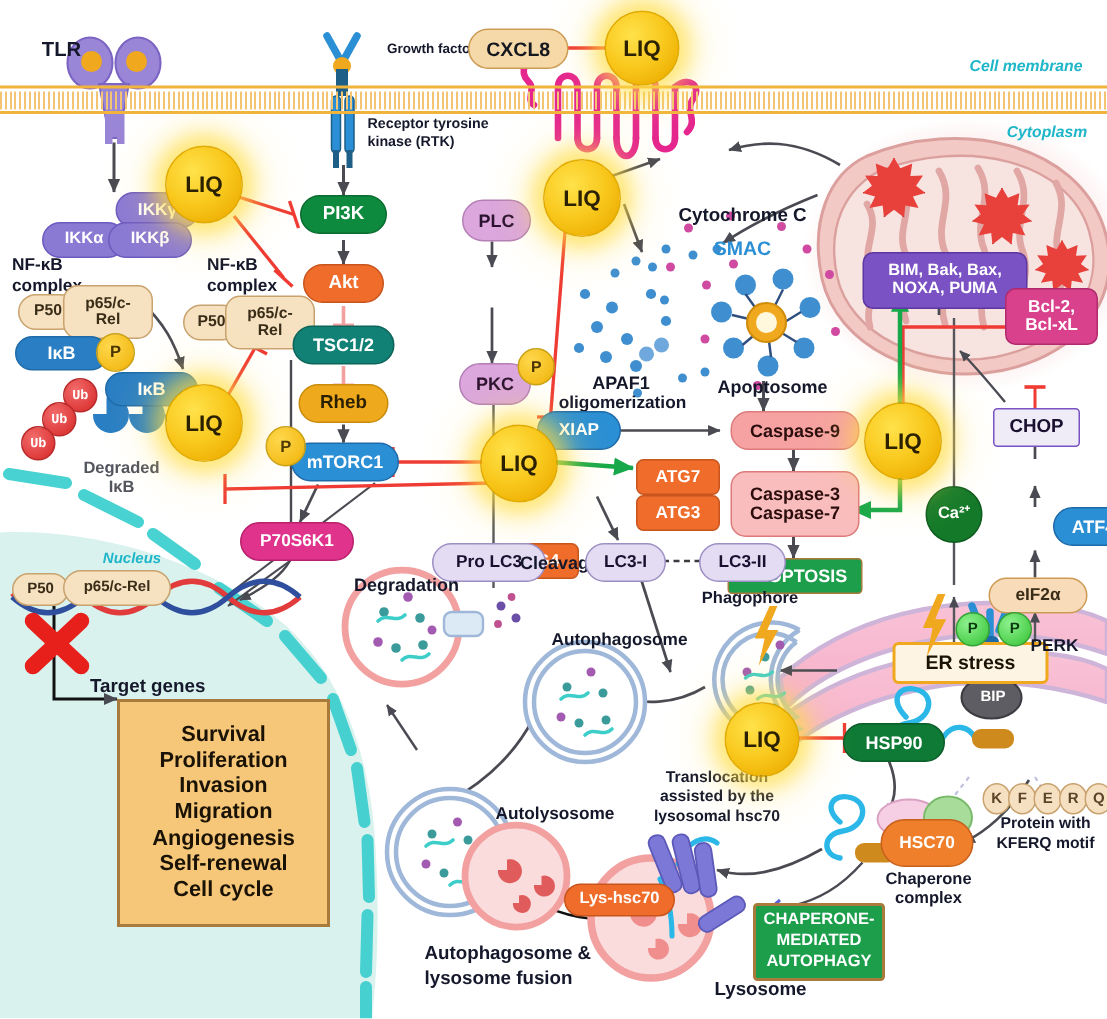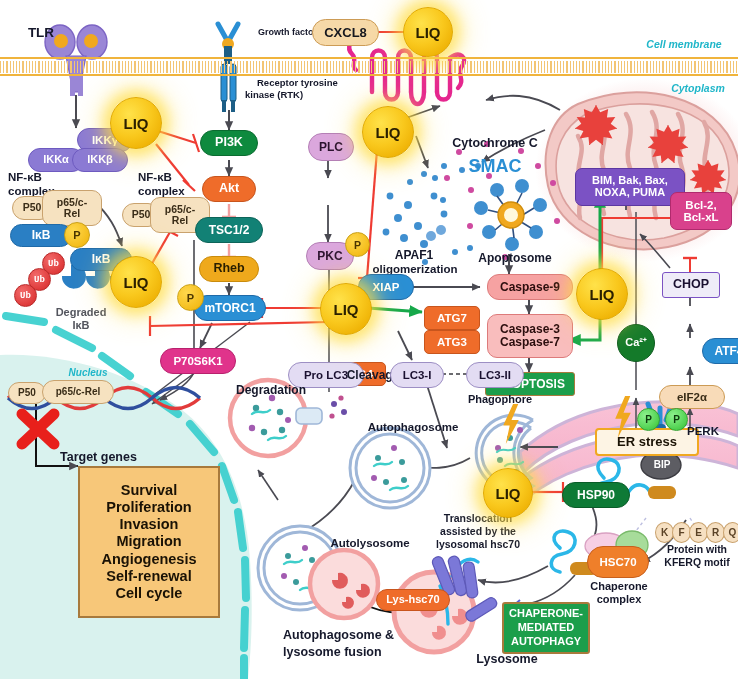--- a/index.html
+++ b/index.html
@@ -449,21 +449,21 @@
     <ellipse cx="661" cy="465" rx="20" ry="14" fill="#5d5d63" stroke="#3c3c42" stroke-width="1.4"></ellipse>
   </svg>
 
   <div class="memline" style="top:57px;"></div>
   <div class="memdots" style="top:61px;"></div>
   <div class="memline" style="top:74px;"></div>
 
   <div class="node plain" style="left:18px;top:24px;width:46px;height:18px;font-size:13.5px;">TLR</div>
 
   <div class="node plain" style="left:245px;top:26px;width:82px;height:14px;font-size:9px;text-align:left;justify-content:flex-start;margin-left:13px;">Growth factor</div>
-  <div class="node plain" style="left:245px;top:77px;width:92px;height:12px;font-size:9.5px;text-align:left;justify-content:flex-start;margin-left:12px;">Receptor tyrosine</div>
+  <div class="node plain" style="left:245px;top:77px;width:92px;height:12px;font-size:9.5px;text-align:left;justify-content:flex-start;">Receptor tyrosine</div>
   <div class="node plain" style="left:245px;top:89px;width:92px;height:12px;font-size:9.5px;text-align:left;justify-content:flex-start;">kinase (RTK)</div>
 
   <div class="node pill" style="left:312px;top:19px;width:67px;height:27px;background:#f6d9a8;border-color:#cc9b55;font-size:13px;color:#16181f;">CXCL8</div>
 
   <div class="node plain ital" style="left:634px;top:38px;width:100px;height:14px;font-size:10.5px;color:#1fb6c9;">Cell membrane</div>
   <div class="node plain ital" style="left:663px;top:82px;width:70px;height:14px;font-size:10.5px;color:#1fb6c9;">Cytoplasm</div>
   <div class="node plain ital" style="left:58px;top:366px;width:60px;height:14px;font-size:10px;color:#1fb6c9;">Nucleus</div>
 
   <div class="node pill" style="left:49px;top:128px;width:56px;height:24px;background:#8b7ad4;border-color:#6d5ac0;color:#fff;font-size:11.5px;margin-left:28px;">IKKγ</div>
   <div class="node pill" style="left:28px;top:148px;width:56px;height:24px;background:#8b7ad4;border-color:#6d5ac0;color:#fff;font-size:11px;">IKKα</div>
@@ -520,21 +520,21 @@
 
   <div class="node pill" style="left:308px;top:133px;width:46px;height:28px;background:#dba7dd;border-color:#b47fb6;color:#2b1230;font-size:12px;">PLC</div>
   <div class="node pill" style="left:306px;top:242px;width:48px;height:28px;background:#dba7dd;border-color:#b47fb6;color:#2b1230;font-size:12px;">PKC</div>
   <div class="pbadge" style="left:345px;top:232px;width:23px;height:23px;font-size:10.5px;">P</div>
 
   <div class="star" style="left:575px;top:105px;width:40px;height:38px;font-size:7px;color:#f7a1a1;"></div>
   <div class="star" style="left:648px;top:125px;width:38px;height:36px;font-size:7px;color:#f7a1a1;"></div>
   <div class="star" style="left:690px;top:160px;width:34px;height:32px;font-size:7px;color:#f7a1a1;"></div>
 
   <div class="node plain" style="left:432px;top:136px;width:126px;height:16px;font-size:12.5px;">Cytochrome C</div>
-  <div class="node plain" style="left:460px;top:158px;width:70px;height:16px;font-size:18px;color:#2a8fd4;">SMAC</div>
+  <div class="node plain" style="left:460px;top:158px;width:70px;height:16px;font-size:13px;color:#2a8fd4;">SMAC</div>
   <div class="node plain" style="left:374px;top:248px;width:80px;height:15px;font-size:12px;">APAF1</div>
   <div class="node plain" style="left:366px;top:262px;width:98px;height:15px;font-size:11.5px;">oligomerization</div>
   <div class="node plain" style="left:470px;top:250px;width:90px;height:16px;font-size:12px;">Apoptosome</div>
 
   <div class="node pill" style="left:358px;top:274px;width:56px;height:26px;background:#2a8fd4;border-color:#1f6aa8;color:#fff;font-size:11.5px;">XIAP</div>
   <div class="node rrect" style="left:487px;top:274px;width:86px;height:26px;background:#f6a2a2;border-color:#dd7b7b;color:#2b0d0d;font-size:12px;border-radius:12px;">Caspase-9</div>
   <div class="node rrect" style="left:487px;top:314px;width:86px;height:44px;background:#f9bdbd;border-color:#dd7b7b;color:#2b0d0d;font-size:12px;border-radius:10px;flex-direction:column;">
     <span>Caspase-3</span>
     <span>Caspase-7</span>
   </div>

